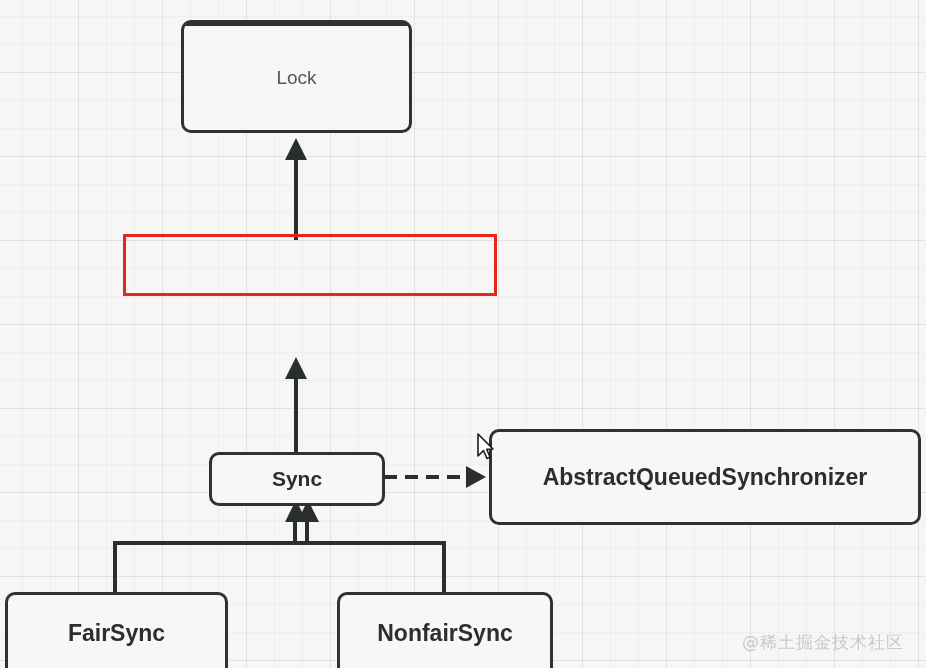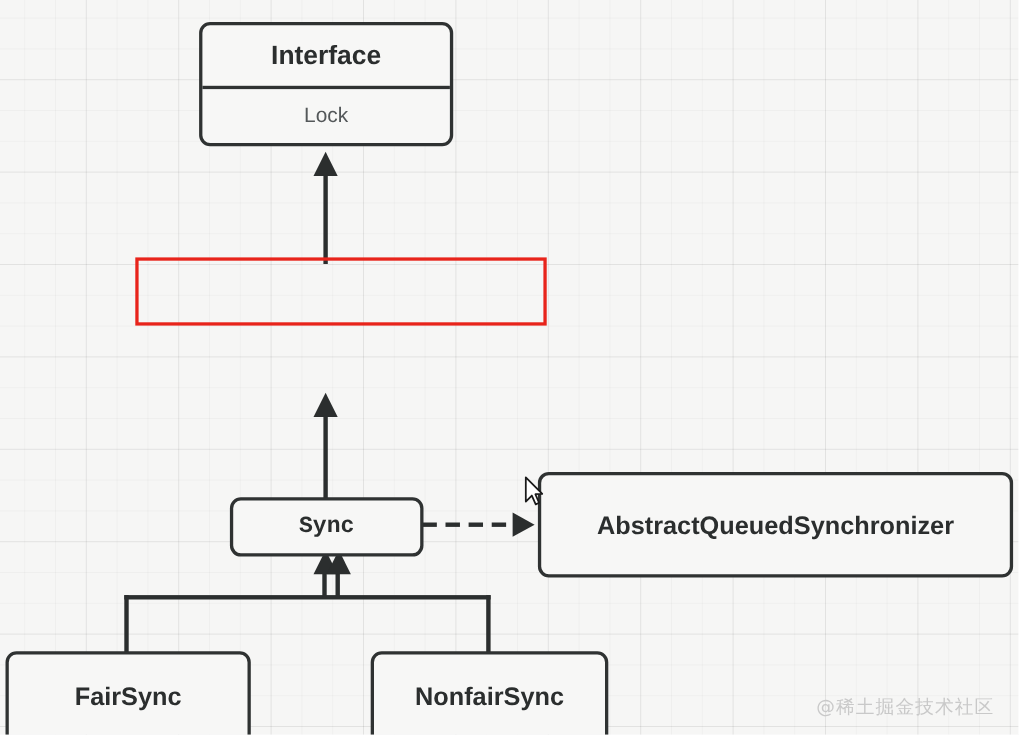--- a/index.html
+++ b/index.html
@@ -57,21 +57,21 @@
 
   
   #node-interface { left: 181px; top: 20px;  width: 231px; height: 113px; }
   #node-interface .row.title { font-size: 24px; height: 55px; flex: none; }
   #node-interface .row.attr  { font-size: 19px; }
 
   #node-reentrantlock { left: 181px; top: 239px; width: 231px; height: 113px; }
   #node-reentrantlock .row.title { font-size: 21px; height: 56px; flex: none; }
   #node-reentrantlock .row.attr  { font-size: 21px; letter-spacing: .5px; }
 
-  #node-sync { left: 209px; top: 452px; width: 176px; height: 54px; font-family: Liberation Mono, monospace; }
+  #node-sync { left: 209px; top: 452px; width: 176px; height: 54px; }
   #node-sync .row.title { font-size: 21px; }
 
   #node-aqs { left: 489px; top: 429px; width: 432px; height: 96px; }
   #node-aqs .row.title { font-size: 23px; text-align: right; }
 
   #node-fairsync { left: 5px; top: 592px; width: 223px; height: 96px; }
   #node-fairsync .row.title { font-size: 23px; height: 76px; flex: none; }
 
   #node-nonfairsync { left: 337px; top: 592px; width: 216px; height: 96px; }
   #node-nonfairsync .row.title { font-size: 23px; height: 76px; flex: none; }
@@ -192,21 +192,20 @@
     <div class="hline"></div>
     <div class="vline left"></div>
     <div class="vline right"></div>
     <div class="vline stem-a"></div>
     <div class="vline stem-b"></div>
     <div class="arrowhead-up a"></div>
     <div class="arrowhead-up b"></div>
   </div>
 
   <div class="node" id="node-interface">
-    <div class="row title">Interface</div>
     <div class="row attr">Lock</div>
   </div>
 
 
   <div class="node" id="node-sync">
     <div class="row title">Sync</div>
   </div>
 
   <div class="node" id="node-aqs">
     <div class="row title">AbstractQueuedSynchronizer</div>

